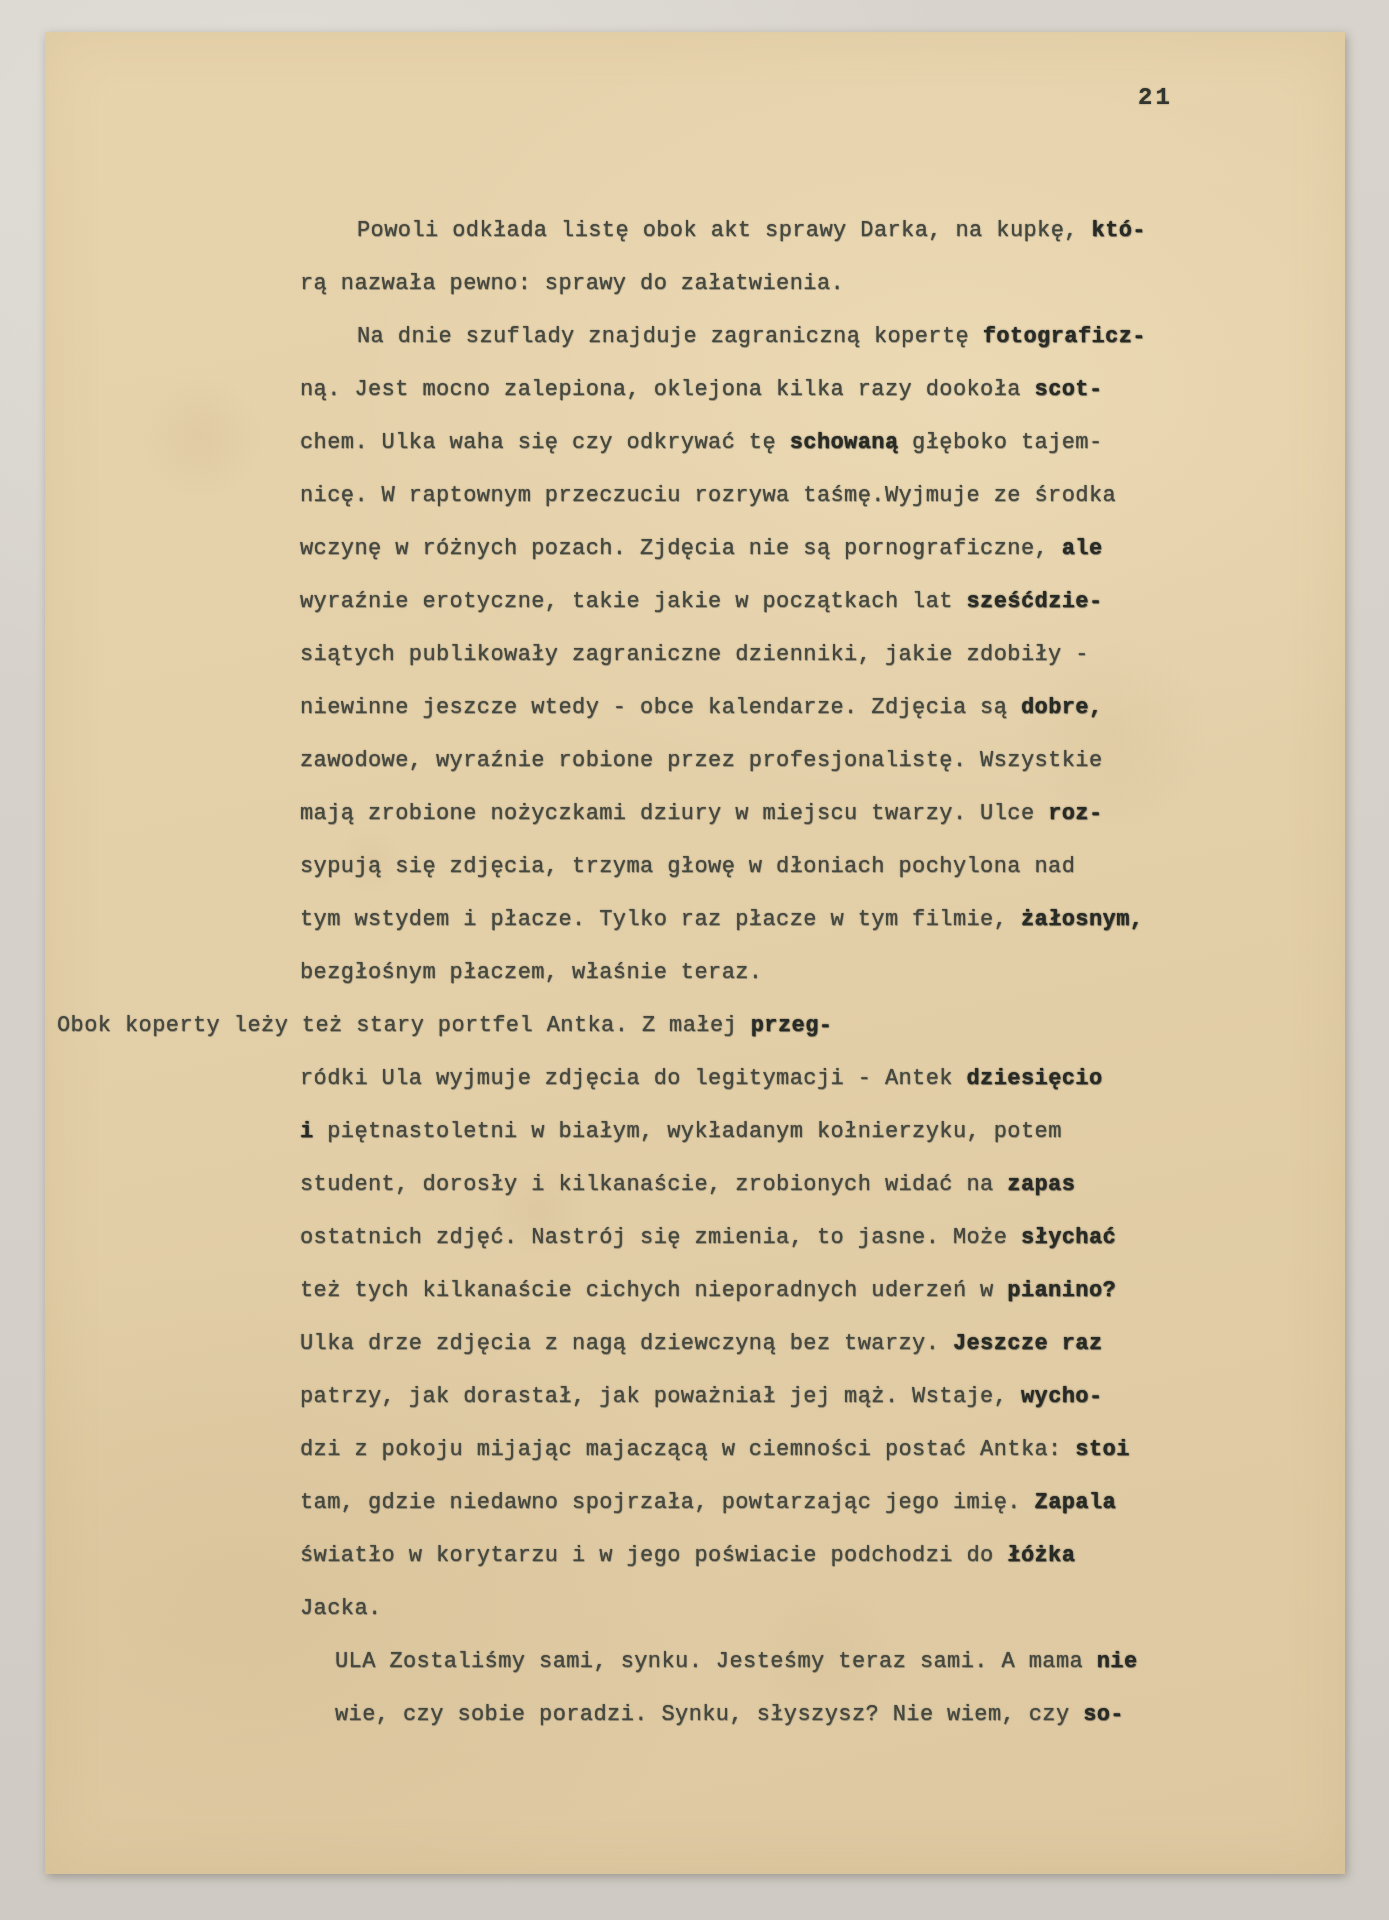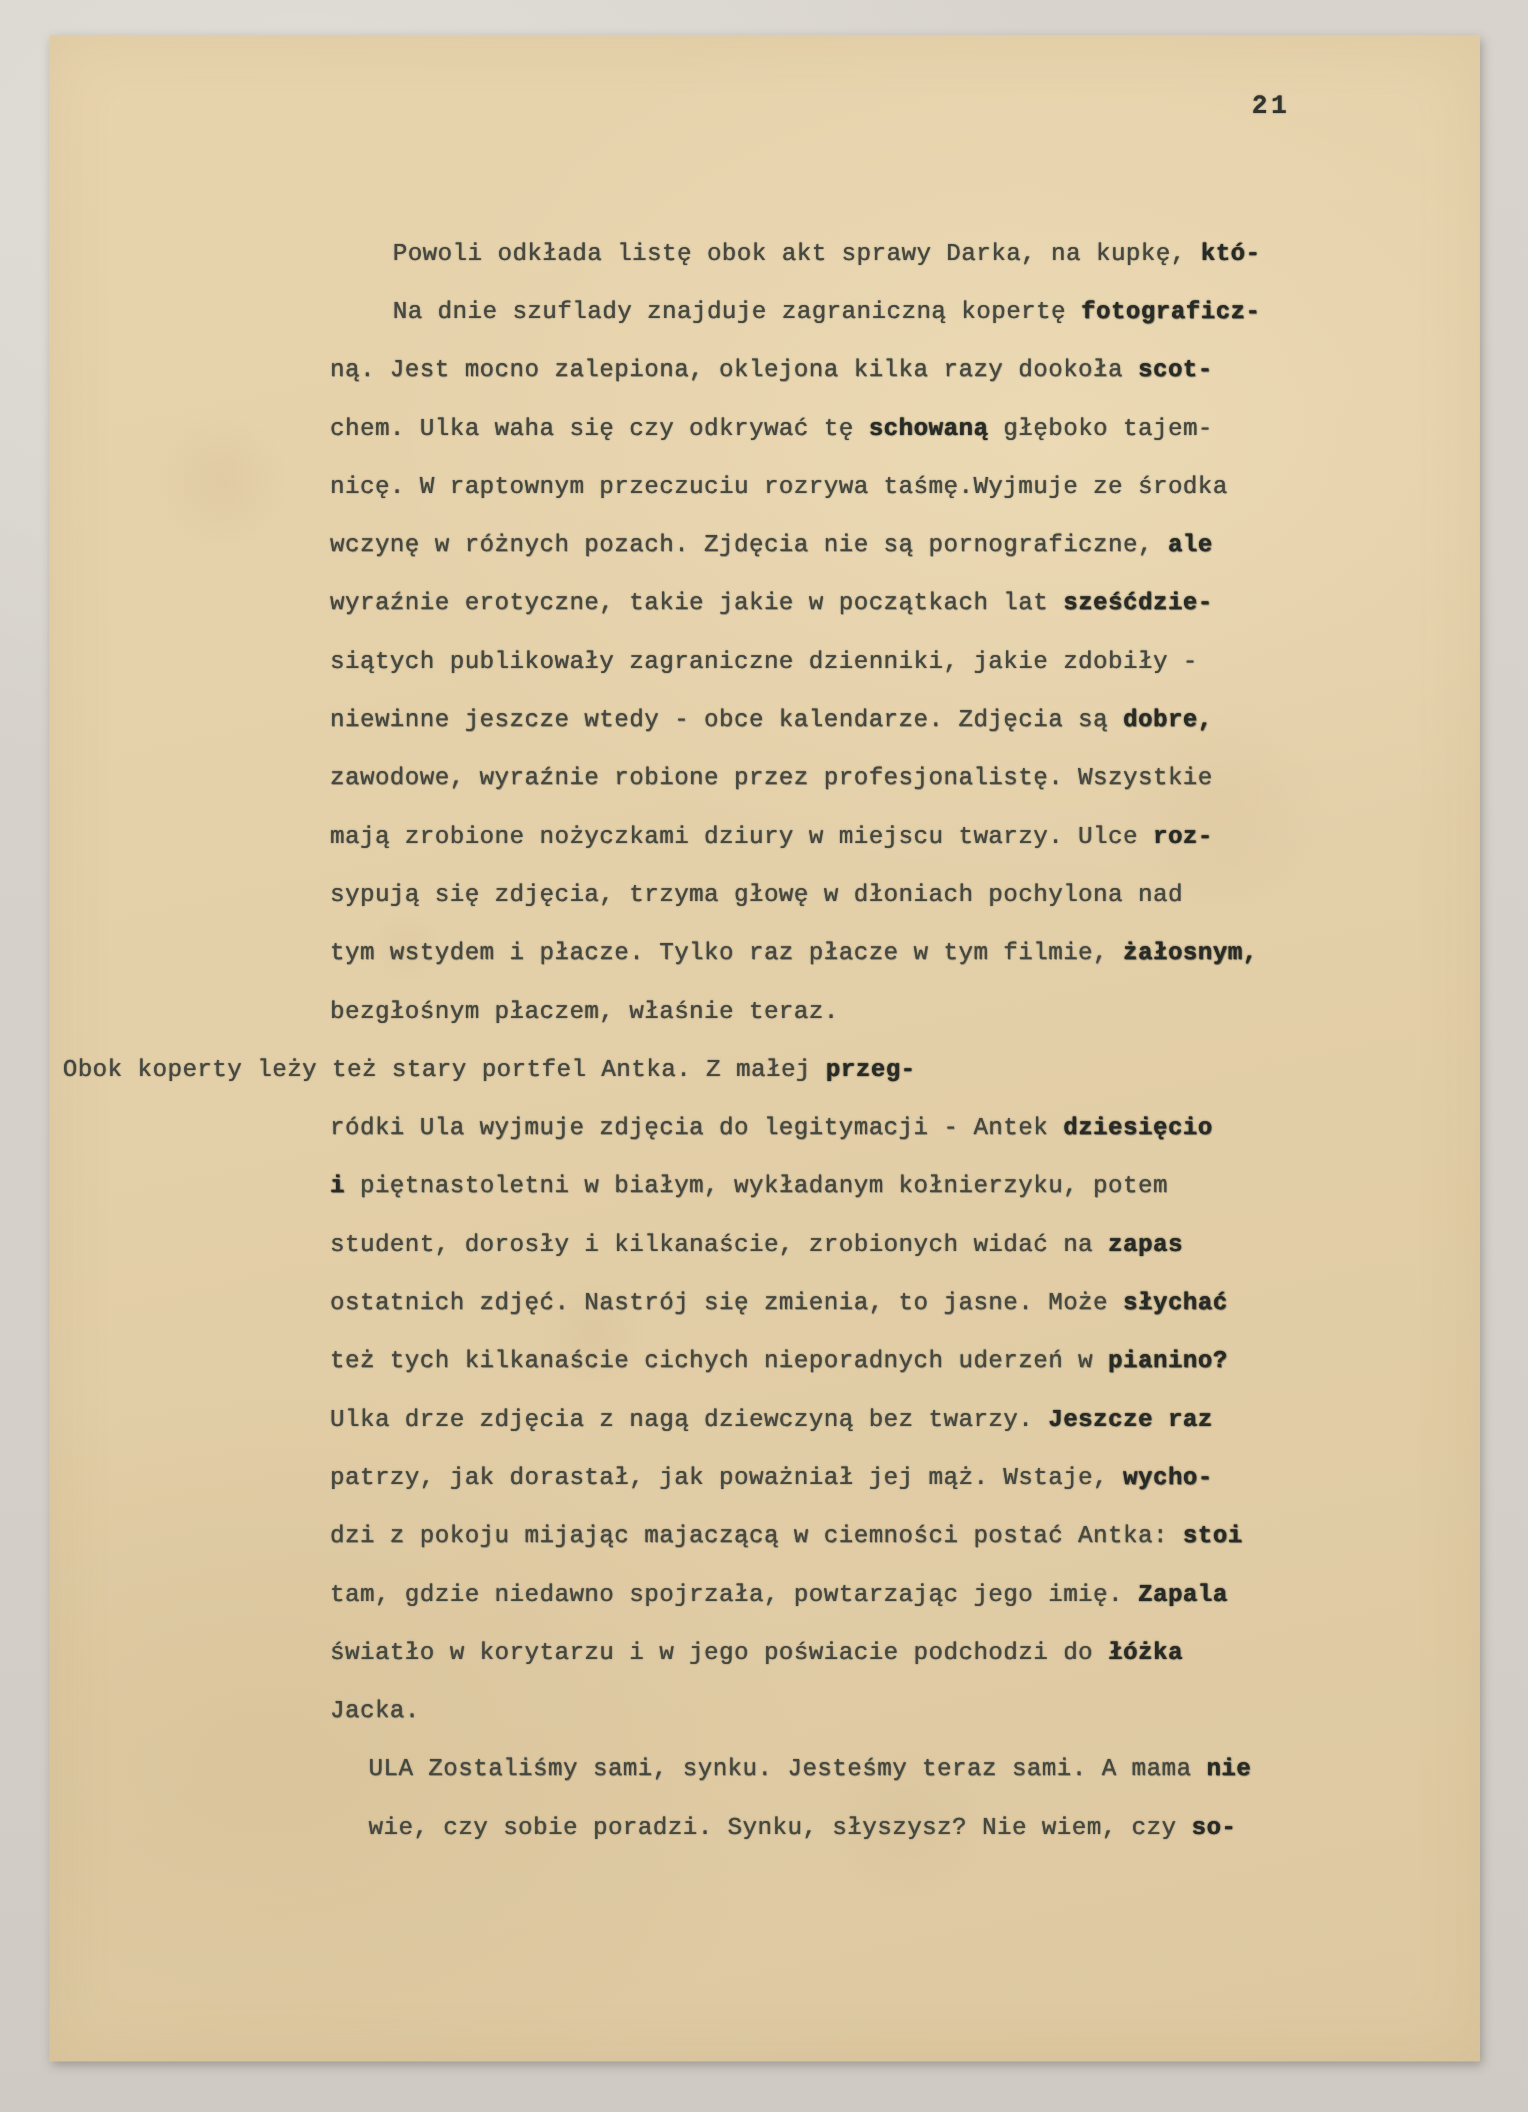--- a/index.html
+++ b/index.html
@@ -80,20 +80,21 @@
   }
 </style>
 </head>
 <body>
 
 <div class="scan-bg" style="background-color: rgb(214, 210, 203);">
   <div class="paper">
     <div class="page-number">21</div>
     <div class="text-block">
         <div class="line indent-1" style="color: rgb(69, 72, 63);"><span>Powoli odkłada listę obok akt sprawy Darka, na kupkę, </span><span class="b" style="color: rgb(40, 43, 37);">któ-</span></div>
+        <div class="line indent-0" style="color: rgb(69, 72, 63);"><span>rą nazwała pewno: sprawy do załatwienia.</span></div>
         <div class="line indent-1" style="color: rgb(69, 72, 63);"><span>Na dnie szuflady znajduje zagraniczną kopertę </span><span class="b" style="color: rgb(40, 43, 37);">fotograficz-</span></div>
         <div class="line indent-0" style="color: rgb(69, 72, 63);"><span>ną. Jest mocno zalepiona, oklejona kilka razy dookoła </span><span class="b" style="color: rgb(40, 43, 37);">scot-</span></div>
         <div class="line indent-0" style="color: rgb(69, 72, 63);"><span>chem. Ulka waha się czy odkrywać tę </span><span class="b" style="color: rgb(40, 43, 37);">schowaną</span><span> głęboko tajem-</span></div>
         <div class="line indent-0" style="color: rgb(69, 72, 63);"><span>nicę. W raptownym przeczuciu rozrywa taśmę.Wyjmuje ze środka</span></div>
         <div class="line indent-0" style="color: rgb(69, 72, 63);"><span>wczynę w różnych pozach. Zjdęcia nie są pornograficzne, </span><span class="b" style="color: rgb(40, 43, 37);">ale</span></div>
         <div class="line indent-0" style="color: rgb(69, 72, 63);"><span>wyraźnie erotyczne, takie jakie w początkach lat </span><span class="b" style="color: rgb(40, 43, 37);">sześćdzie-</span></div>
         <div class="line indent-0" style="color: rgb(69, 72, 63);"><span>siątych publikowały zagraniczne dzienniki, jakie zdobiły -</span></div>
         <div class="line indent-0" style="color: rgb(69, 72, 63);"><span>niewinne jeszcze wtedy - obce kalendarze. Zdjęcia są </span><span class="b" style="color: rgb(40, 43, 37);">dobre,</span></div>
         <div class="line indent-0" style="color: rgb(69, 72, 63);"><span>zawodowe, wyraźnie robione przez profesjonalistę. Wszystkie</span></div>
         <div class="line indent-0" style="color: rgb(69, 72, 63);"><span>mają zrobione nożyczkami dziury w miejscu twarzy. Ulce </span><span class="b" style="color: rgb(40, 43, 37);">roz-</span></div>

